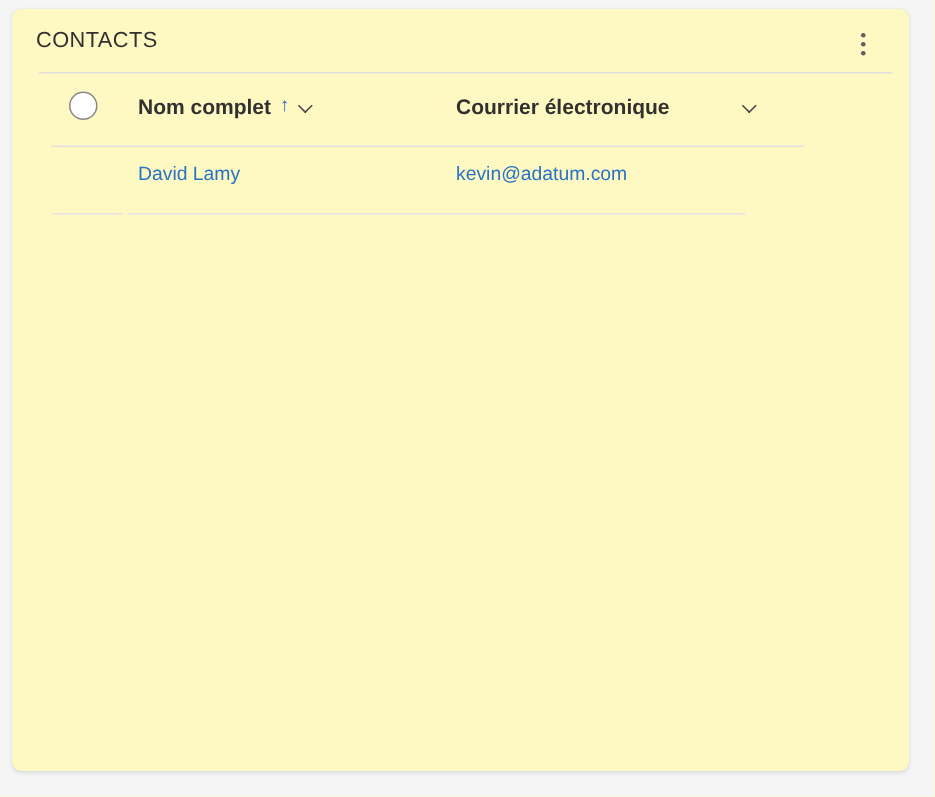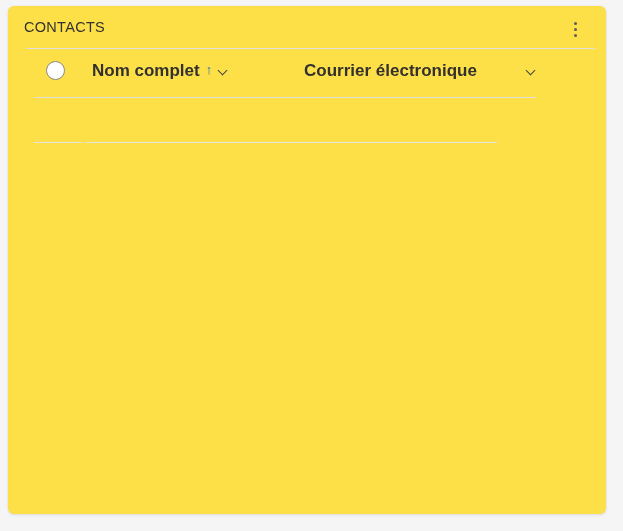--- a/index.html
+++ b/index.html
@@ -14,21 +14,21 @@
     -webkit-font-smoothing: antialiased;
     overflow: hidden;
   }
 
   .card {
     position: absolute;
     left: 8px;
     top: 6px;
     width: 598px;
     height: 508px;
-    background: #fde047;
+    background: #fef9c3;
     border-radius: 6px;
     box-shadow: 0 1px 3px rgba(0,0,0,0.10), 0 0 1px rgba(0,0,0,0.08);
     box-sizing: border-box;
     overflow: hidden;
   }
 
   
   .card-header {
     position: absolute;
     left: 0;
@@ -115,21 +115,21 @@
     display: flex;
     align-items: center;
     gap: 5px;
     cursor: pointer;
     white-space: nowrap;
   }
   .col-head.name  { left: 84px; }
   .col-head.email { left: 296px; gap: 48px; }
 
   .col-label {
-    font-size: 17px;
+    font-size: 14px;
     color: #323130;
     font-weight: 600;
   }
   .sort-arrow {
     font-size: 12.5px;
     color: #2266bb;
     line-height: 1;
     margin-left: 1px;
   }
   .chev {
@@ -280,19 +280,30 @@
       </div>
 
       <div class="col-head email">
         <span class="col-label">Courrier électronique</span>
         <span class="chev"></span>
       </div>
     </div>
 
     <div class="divider-head"></div>
 
+    <div class="grid-row">
+      <div class="row-select-cell"></div>
+
+      <div class="cell name">
+        <span class="cell-link">David Lamy</span>
+      </div>
+
+      <div class="cell email">
+        <span class="cell-link">kevin@adatum.com</span>
+      </div>
+    </div>
 
     <div class="divider-row-a"></div>
     <div class="divider-row-b"></div>
   </div>
 
 
 </div>
 
 </body></html>

